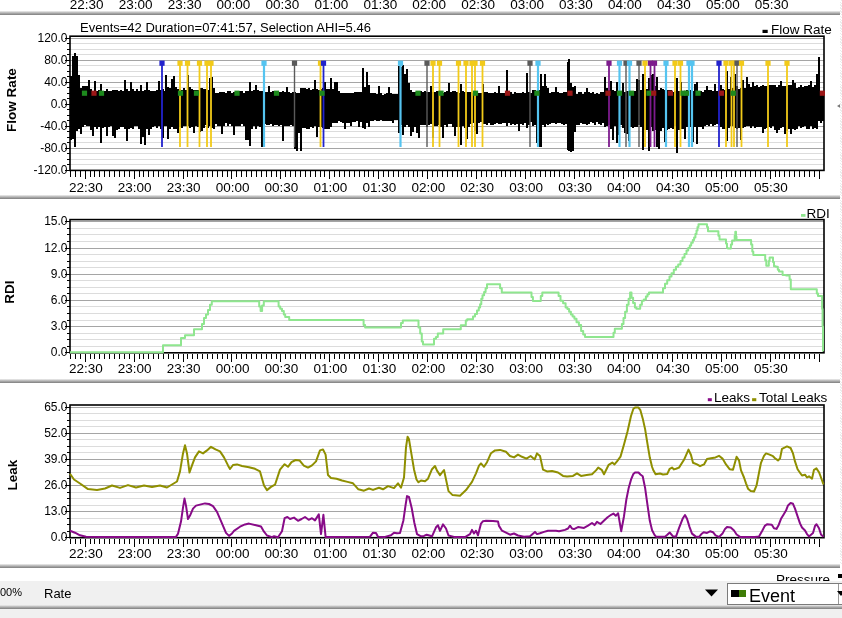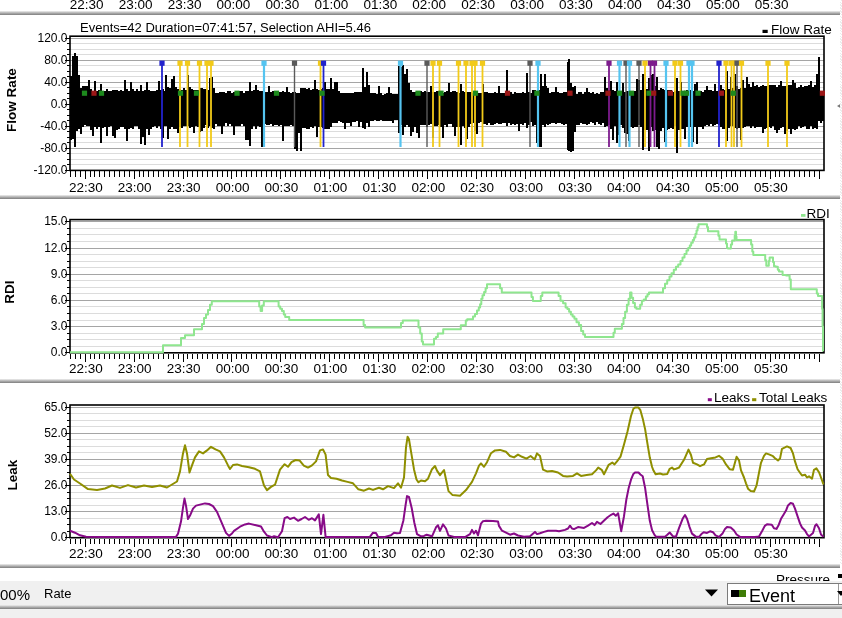--- a/index.html
+++ b/index.html
@@ -244,21 +244,21 @@
     <span style="position:absolute;top:-3px;left:608.0px;width:32px;text-align:center">04:00</span>
     <span style="position:absolute;top:-3px;left:657.0px;width:32px;text-align:center">04:30</span>
     <span style="position:absolute;top:-3px;left:705.9px;width:32px;text-align:center">05:00</span>
     <span style="position:absolute;top:-3px;left:754.8px;width:32px;text-align:center">05:30</span>
 </div>
 <div class="sep" style="top:11px"></div>
 <div class="sep" style="top:195px"></div>
 <div class="sep" style="top:379px"></div>
 <div class="sep" style="top:563.5px"></div>
 <div style="position:absolute;left:0;top:581px;width:842px;height:24px;background:#f0f0f0">
- <span style="position:absolute;left:0px;top:5px;font-size:15px">00%</span>
+ <span style="position:absolute;left:0px;top:5px;font-size:11px">00%</span>
  <span style="position:absolute;left:44px;top:5px;font-size:13px">Rate</span>
  <svg width="15" height="9" style="position:absolute;left:704px;top:7.5px">
       <path d="M1 0.5h13l-6.5 7z" fill="#000"></path>
     </svg>
  <div style="position:absolute;left:727px;top:2px;width:115px;height:20px;background:#fff;border:1px solid #7b7b7b">
    <div style="position:absolute;left:3px;top:6px;width:7.5px;height:6.5px;background:#000"></div>
    <div style="position:absolute;left:10.5px;top:6px;width:7.5px;height:6.5px;background:#3f7d07"></div>
    <span style="position:absolute;left:21px;top:2px;font-size:18px">Event Flags</span>
    <div style="position:absolute;right:4px;top:0;width:1px;height:20px;background:#999"></div>
    <svg width="8" height="6" style="position:absolute;right:-2px;top:7px">

